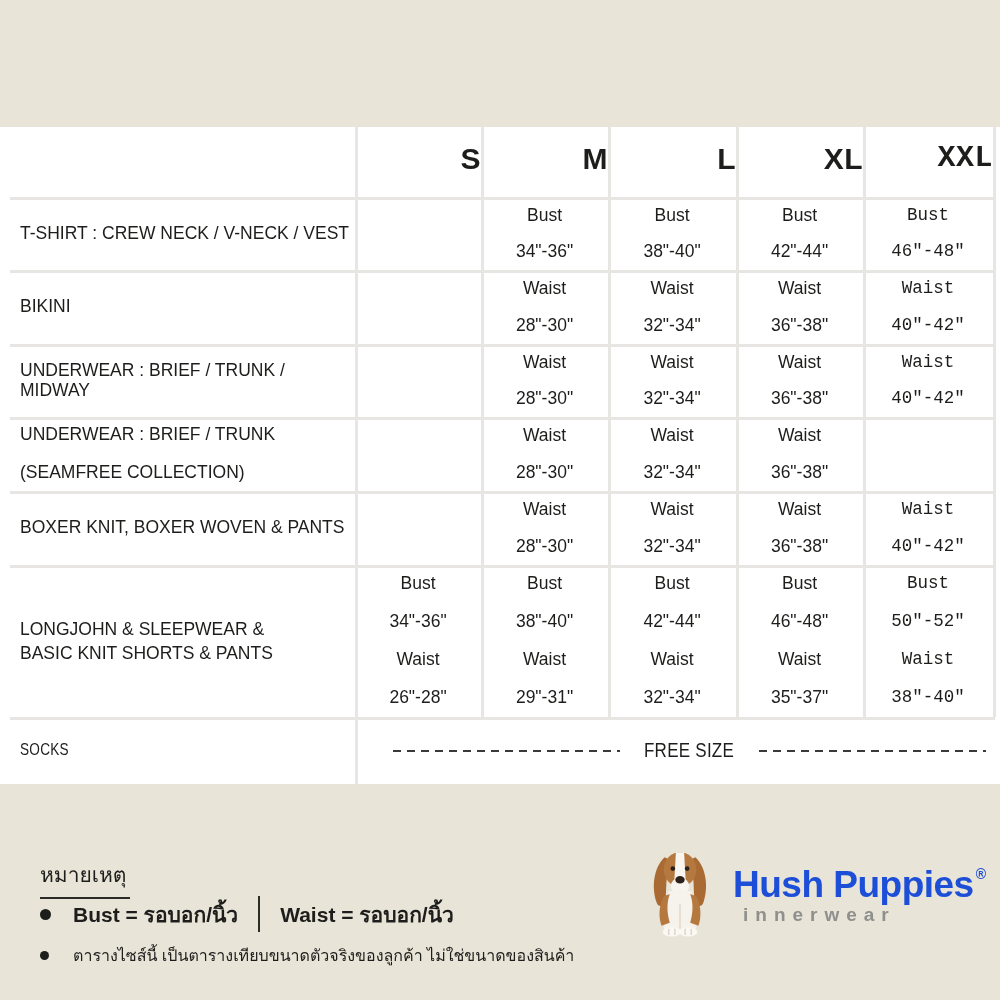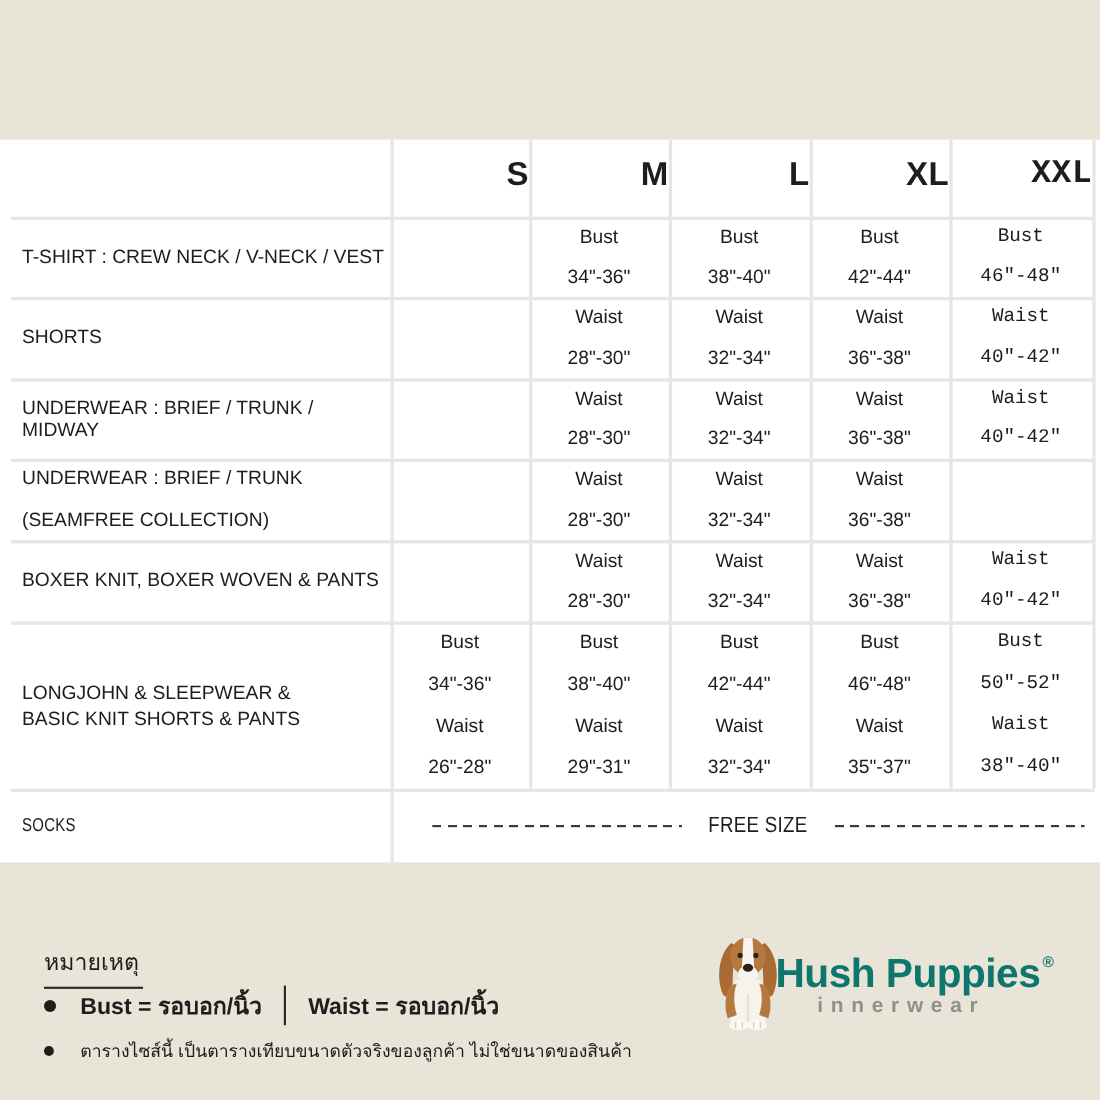--- a/index.html
+++ b/index.html
@@ -58,21 +58,21 @@
   }
   .note1 { position:absolute; left:40px; top:896px; display:flex; align-items:center; font-size:21px; font-weight:bold; }
   .note1 .bullet { width:11px; height:11px; border-radius:50%; background:#1d1d1b; margin-right:22px; }
   .note-sep { width:2px; height:36px; background:#2b2b28; margin:0 20px; }
   .note2 { position:absolute; left:40px; top:943px; display:flex; align-items:center; font-size:16px; }
   .note2 .bullet { width:9px; height:9px; border-radius:50%; background:#1d1d1b; margin-right:24px; }
 
   
   .logo { position:absolute; left:645px; top:838px; width:330px; height:110px; }
   .dog { position:absolute; left:3px; top:5px; }
-  .brand { position:absolute; left:60px; top:26px; font-size:37px; font-weight:800; color:#0f766e; letter-spacing:-0.5px; white-space:nowrap; }
+  .brand { position:absolute; left:88px; top:26px; font-size:37px; font-weight:800; color:#1d4ed8; letter-spacing:-0.5px; white-space:nowrap; }
   .brand sup { font-size:14px; font-weight:bold; vertical-align:18px; margin-left:2px; }
   .subtitle { position:absolute; left:98px; top:66px; font-size:19px; font-weight:bold; color:#8f8f8d; letter-spacing:7px; white-space:nowrap; }
 </style>
 </head>
 <body>
 
 <div class="size-table">
 
   <div class="trow header-row">
     <div class="cell lblcell col-label"></div>
@@ -101,21 +101,21 @@
         <span>42"-44"</span>
       </div>
     <div class="cell col-xxl">
         <span>Bust</span>
         <span>46"-48"</span>
       </div>
   </div>
 
   <div class="trow r1">
     <div class="cell lblcell col-label">
-        <span>SHORTS</span>
+        <span>BIKINI</span>
       </div>
     <div class="cell col-s"></div>
     <div class="cell col-m">
         <span>Waist</span>
         <span>28"-30"</span>
       </div>
     <div class="cell col-l">
         <span>Waist</span>
         <span>32"-34"</span>
       </div>

